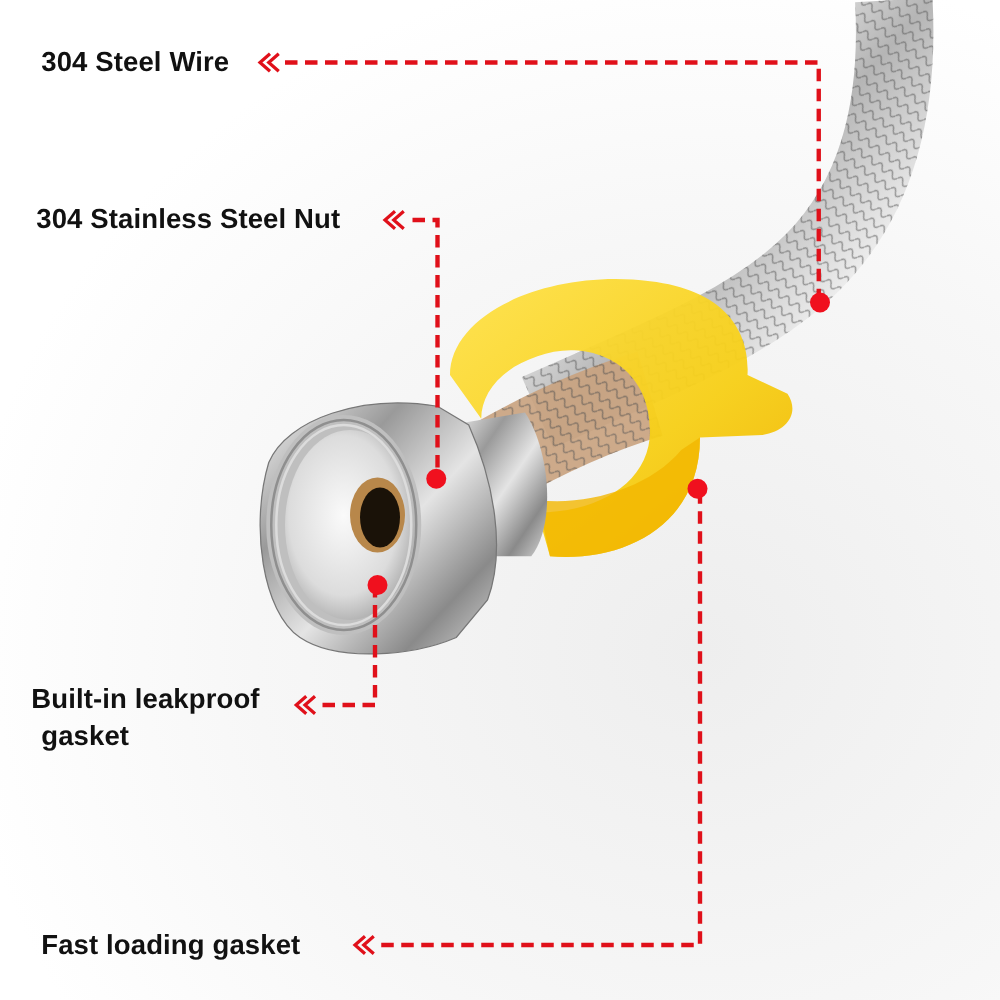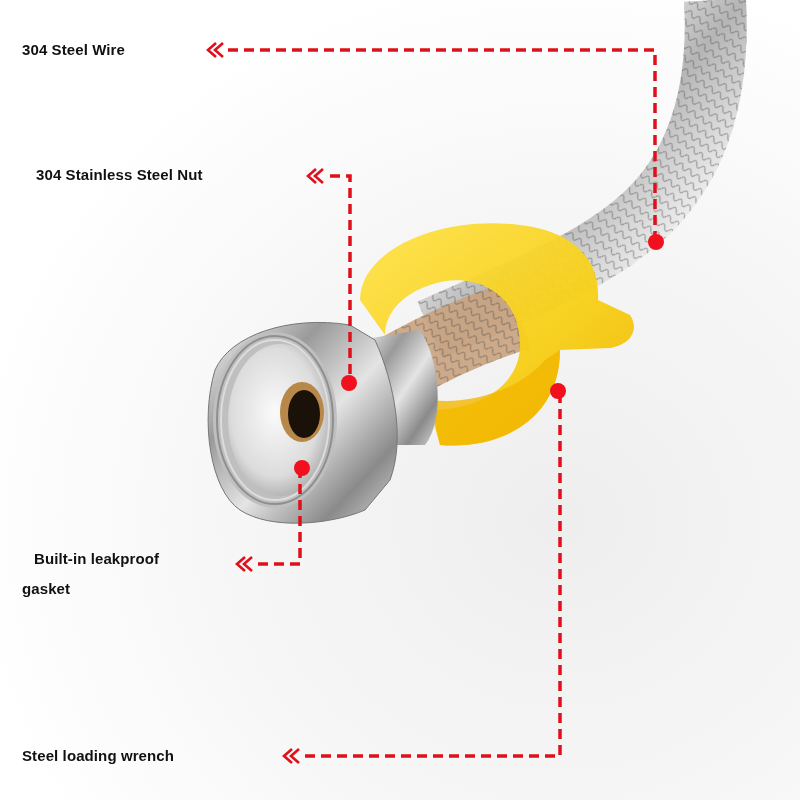--- a/index.html
+++ b/index.html
@@ -1,21 +1,21 @@
 <!DOCTYPE html>
 <html><head>
 <meta charset="utf-8">
 <style>
   html, body { margin:0; padding:0; }
   body { width:800px; height:800px; overflow:hidden; background:#ffffff; position:relative;
          font-family:"Liberation Sans", "DejaVu Sans", sans-serif; }
   .stage { position:absolute; left:0; top:0; width:800px; height:800px;
            background: radial-gradient(ellipse at 70% 65%, #eeeeee 0%, #f7f7f7 45%, #ffffff 75%); }
   .product { position:absolute; left:0; top:0; width:800px; height:800px; }
-  .label { position:absolute; color:#111111; font-weight:bold; font-size:15px; line-height:30px; letter-spacing:0.1px; }
+  .label { position:absolute; color:#111111; font-weight:bold; font-size:22px; line-height:30px; letter-spacing:0.1px;margin-left:11px; }
   .overlay { position:absolute; left:0; top:0; width:800px; height:800px; pointer-events:none; }
 </style>
 </head>
 <body>
 
 <div class="stage"></div>
 
 <svg class="product" viewBox="0 0 800 800" xmlns="http://www.w3.org/2000/svg">
   <defs>
     <linearGradient id="braid" x1="0" y1="0" x2="1" y2="1">
@@ -94,16 +94,16 @@
 
   <g fill="#f0101e">
     <circle cx="656" cy="242" r="8"></circle>
     <circle cx="349" cy="383" r="8"></circle>
     <circle cx="302" cy="468" r="8"></circle>
     <circle cx="558" cy="391" r="8"></circle>
   </g>
 </svg>
 
 <div class="label" style="left:22px; top:35px;">304 Steel Wire</div>
-<div class="label" style="left:36px; top:160px;text-align:center;">304 Stainless Steel Nut</div>
-<div class="label" style="left:34px; top:544px;">Built-in leakproof</div>
+<div class="label" style="left:18px; top:160px;text-align:center;">304 Stainless Steel Nut</div>
+<div class="label" style="left:14px; top:544px;">Built-in leakproof</div>
 <div class="label" style="left:22px; top:574px;text-align:right;">gasket</div>
-<div class="label" style="left:22px; top:741px;">Steel loading wrench</div>
+<div class="label" style="left:22px; top:741px;">Fast loading gasket</div>
 
 </body></html>

